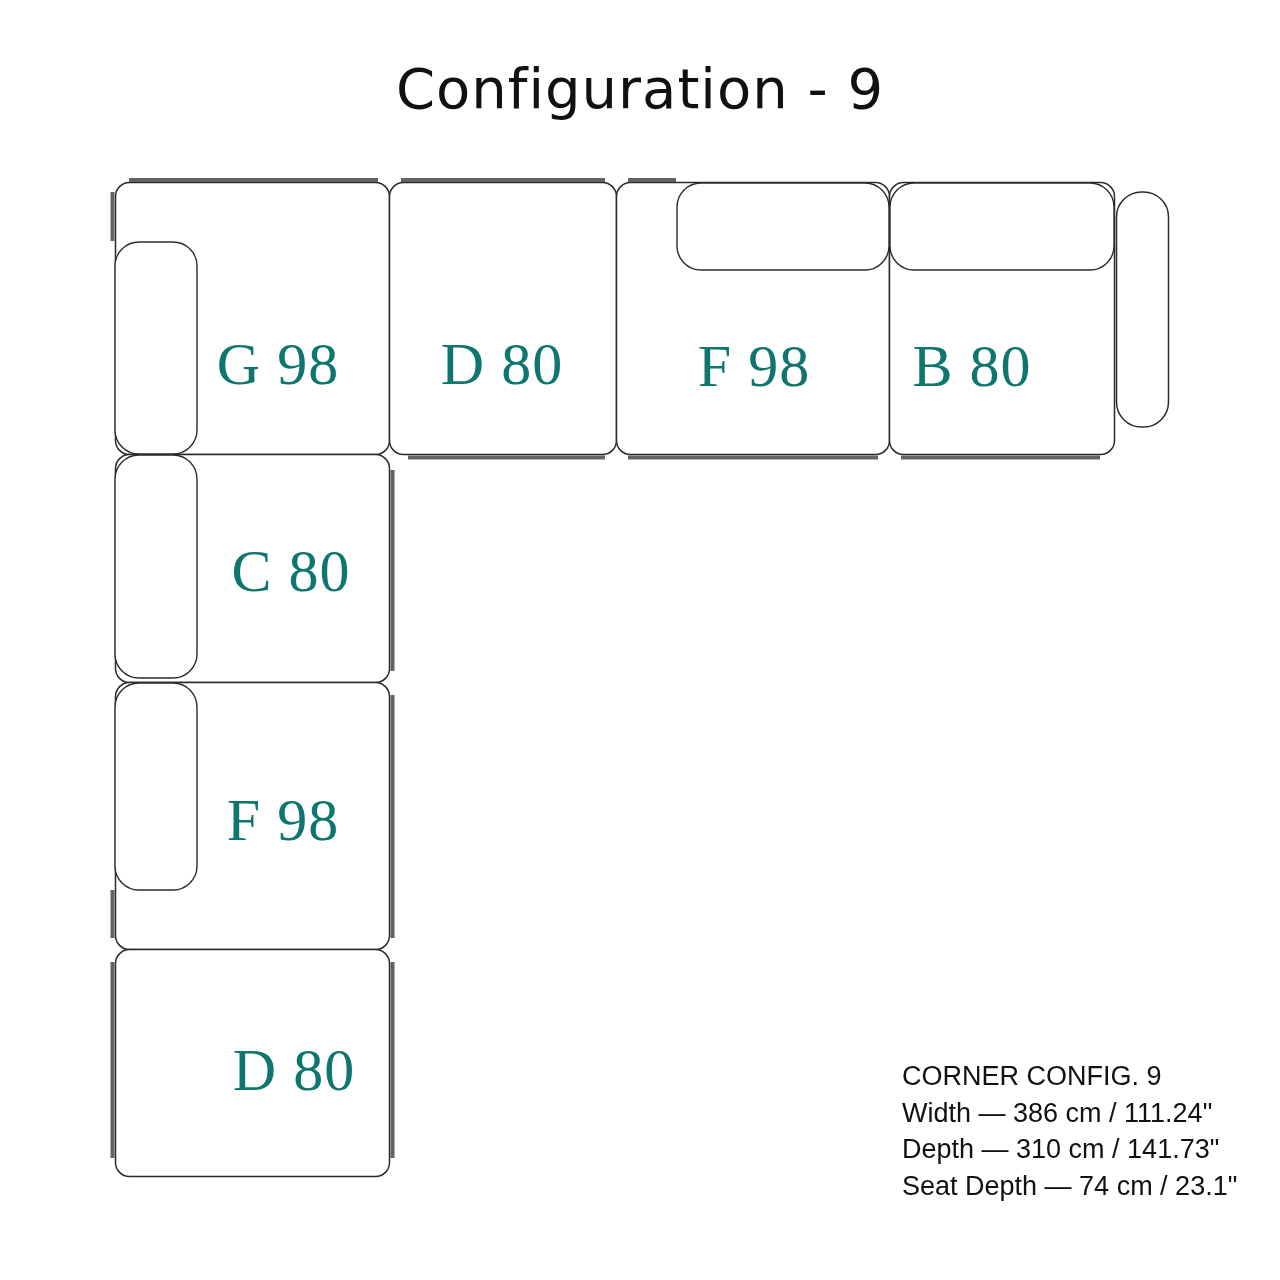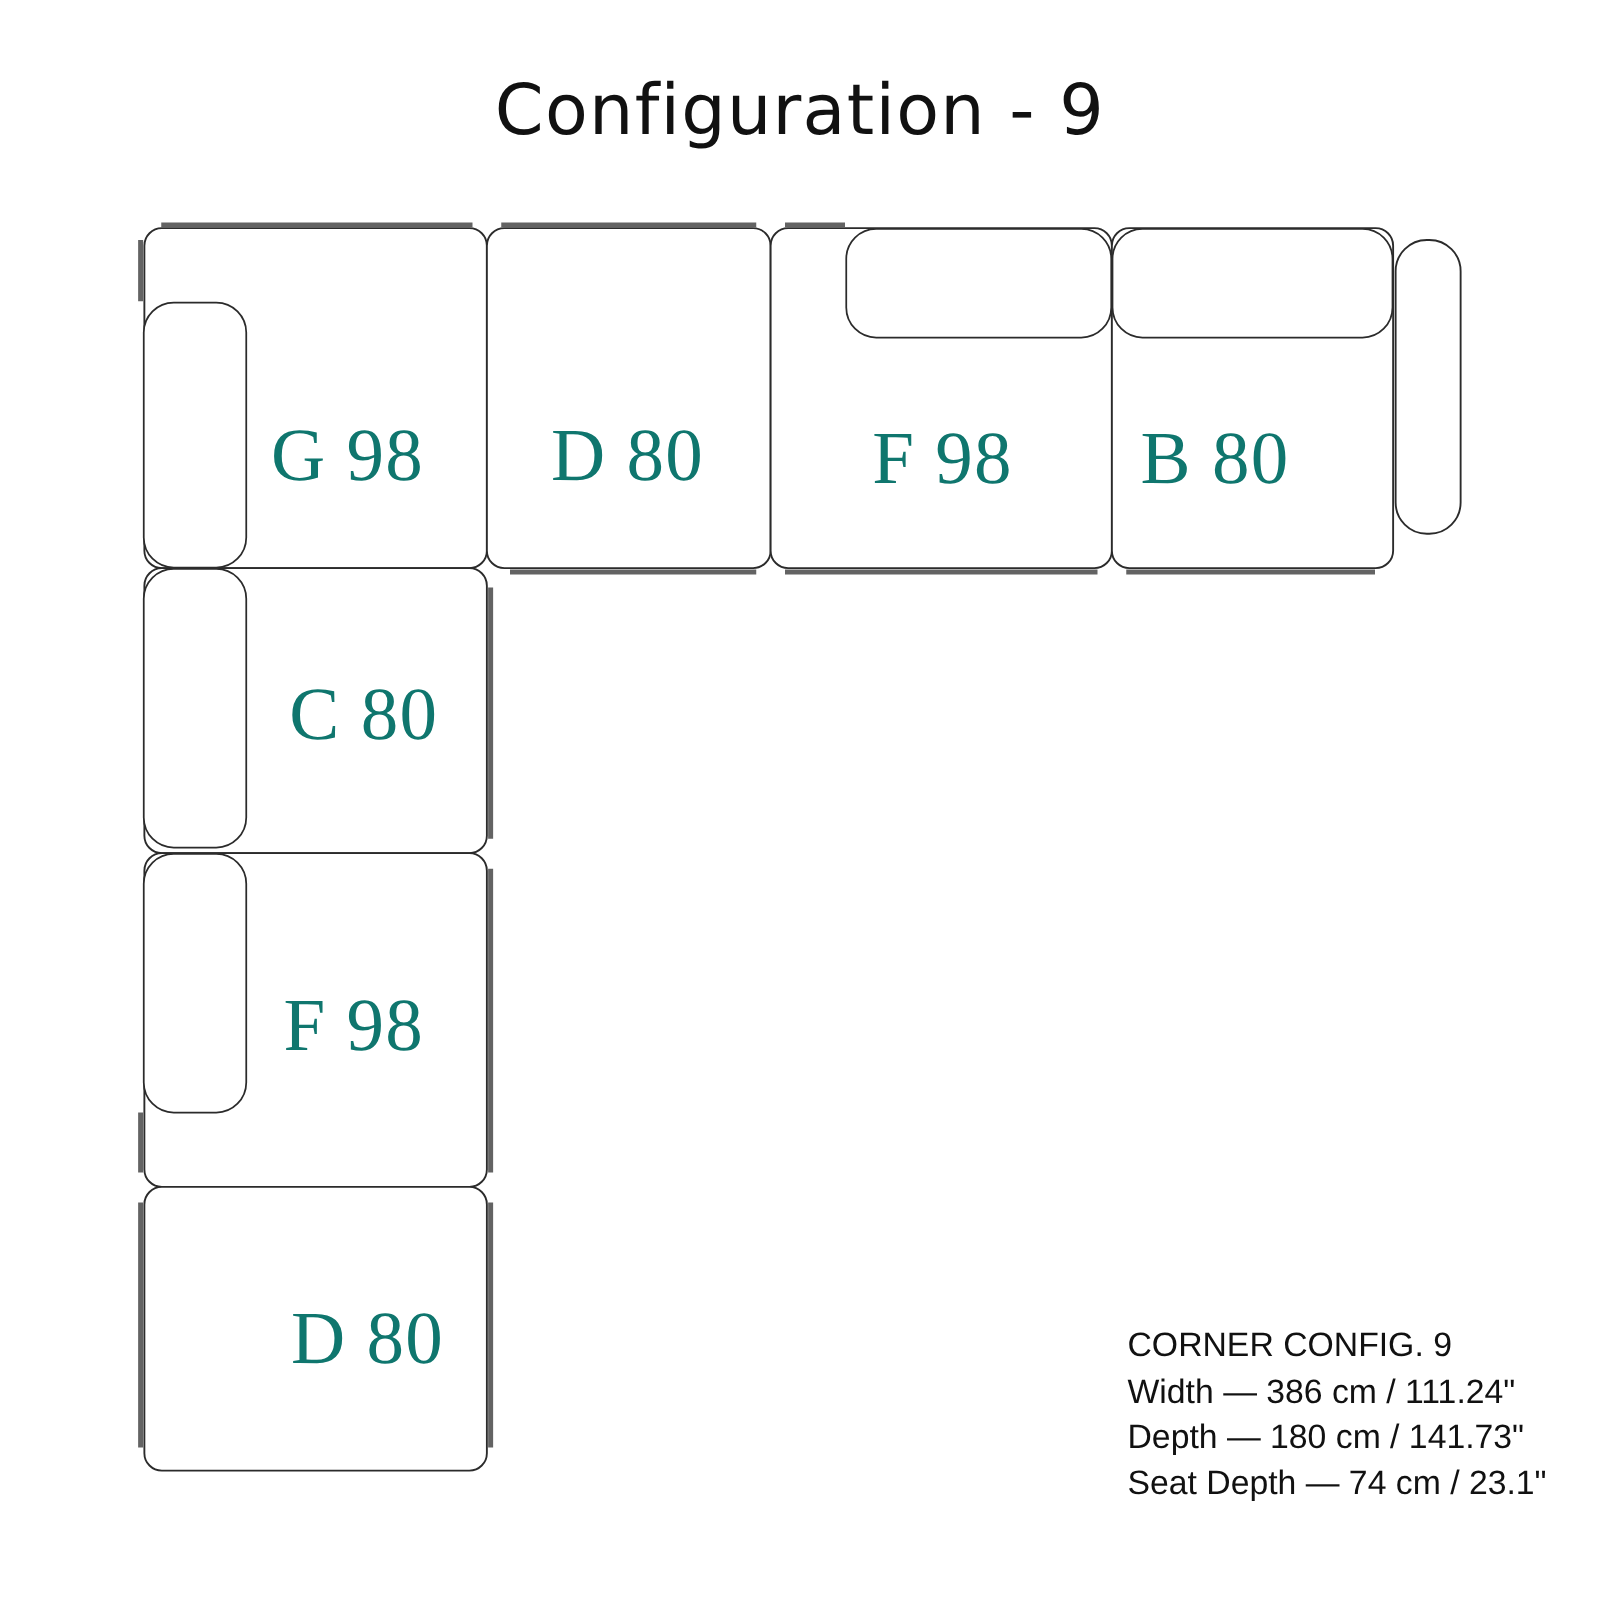--- a/index.html
+++ b/index.html
@@ -106,17 +106,17 @@
   <div class="module-label" style="left:502px;  top:364px;">D 80</div>
   <div class="module-label" style="left:754px;  top:366px;">F 98</div>
   <div class="module-label" style="left:972px; top:366px;">B 80</div>
   <div class="module-label" style="left:291px;  top:571px;text-align:right;">C 80</div>
   <div class="module-label" style="left:283px;  top:820px;">F 98</div>
   <div class="module-label" style="left:294px;  top:1070px;">D 80</div>
 
   <div class="specs-block">
     <div>CORNER CONFIG. 9</div>
     <div>Width — 386 cm / 111.24"</div>
-    <div>Depth — 180 cm / 141.73"</div>
+    <div>Depth — 310 cm / 141.73"</div>
     <div>Seat Depth — 74 cm / 23.1"</div>
   </div>
 
 </div>
 
 </body></html>

